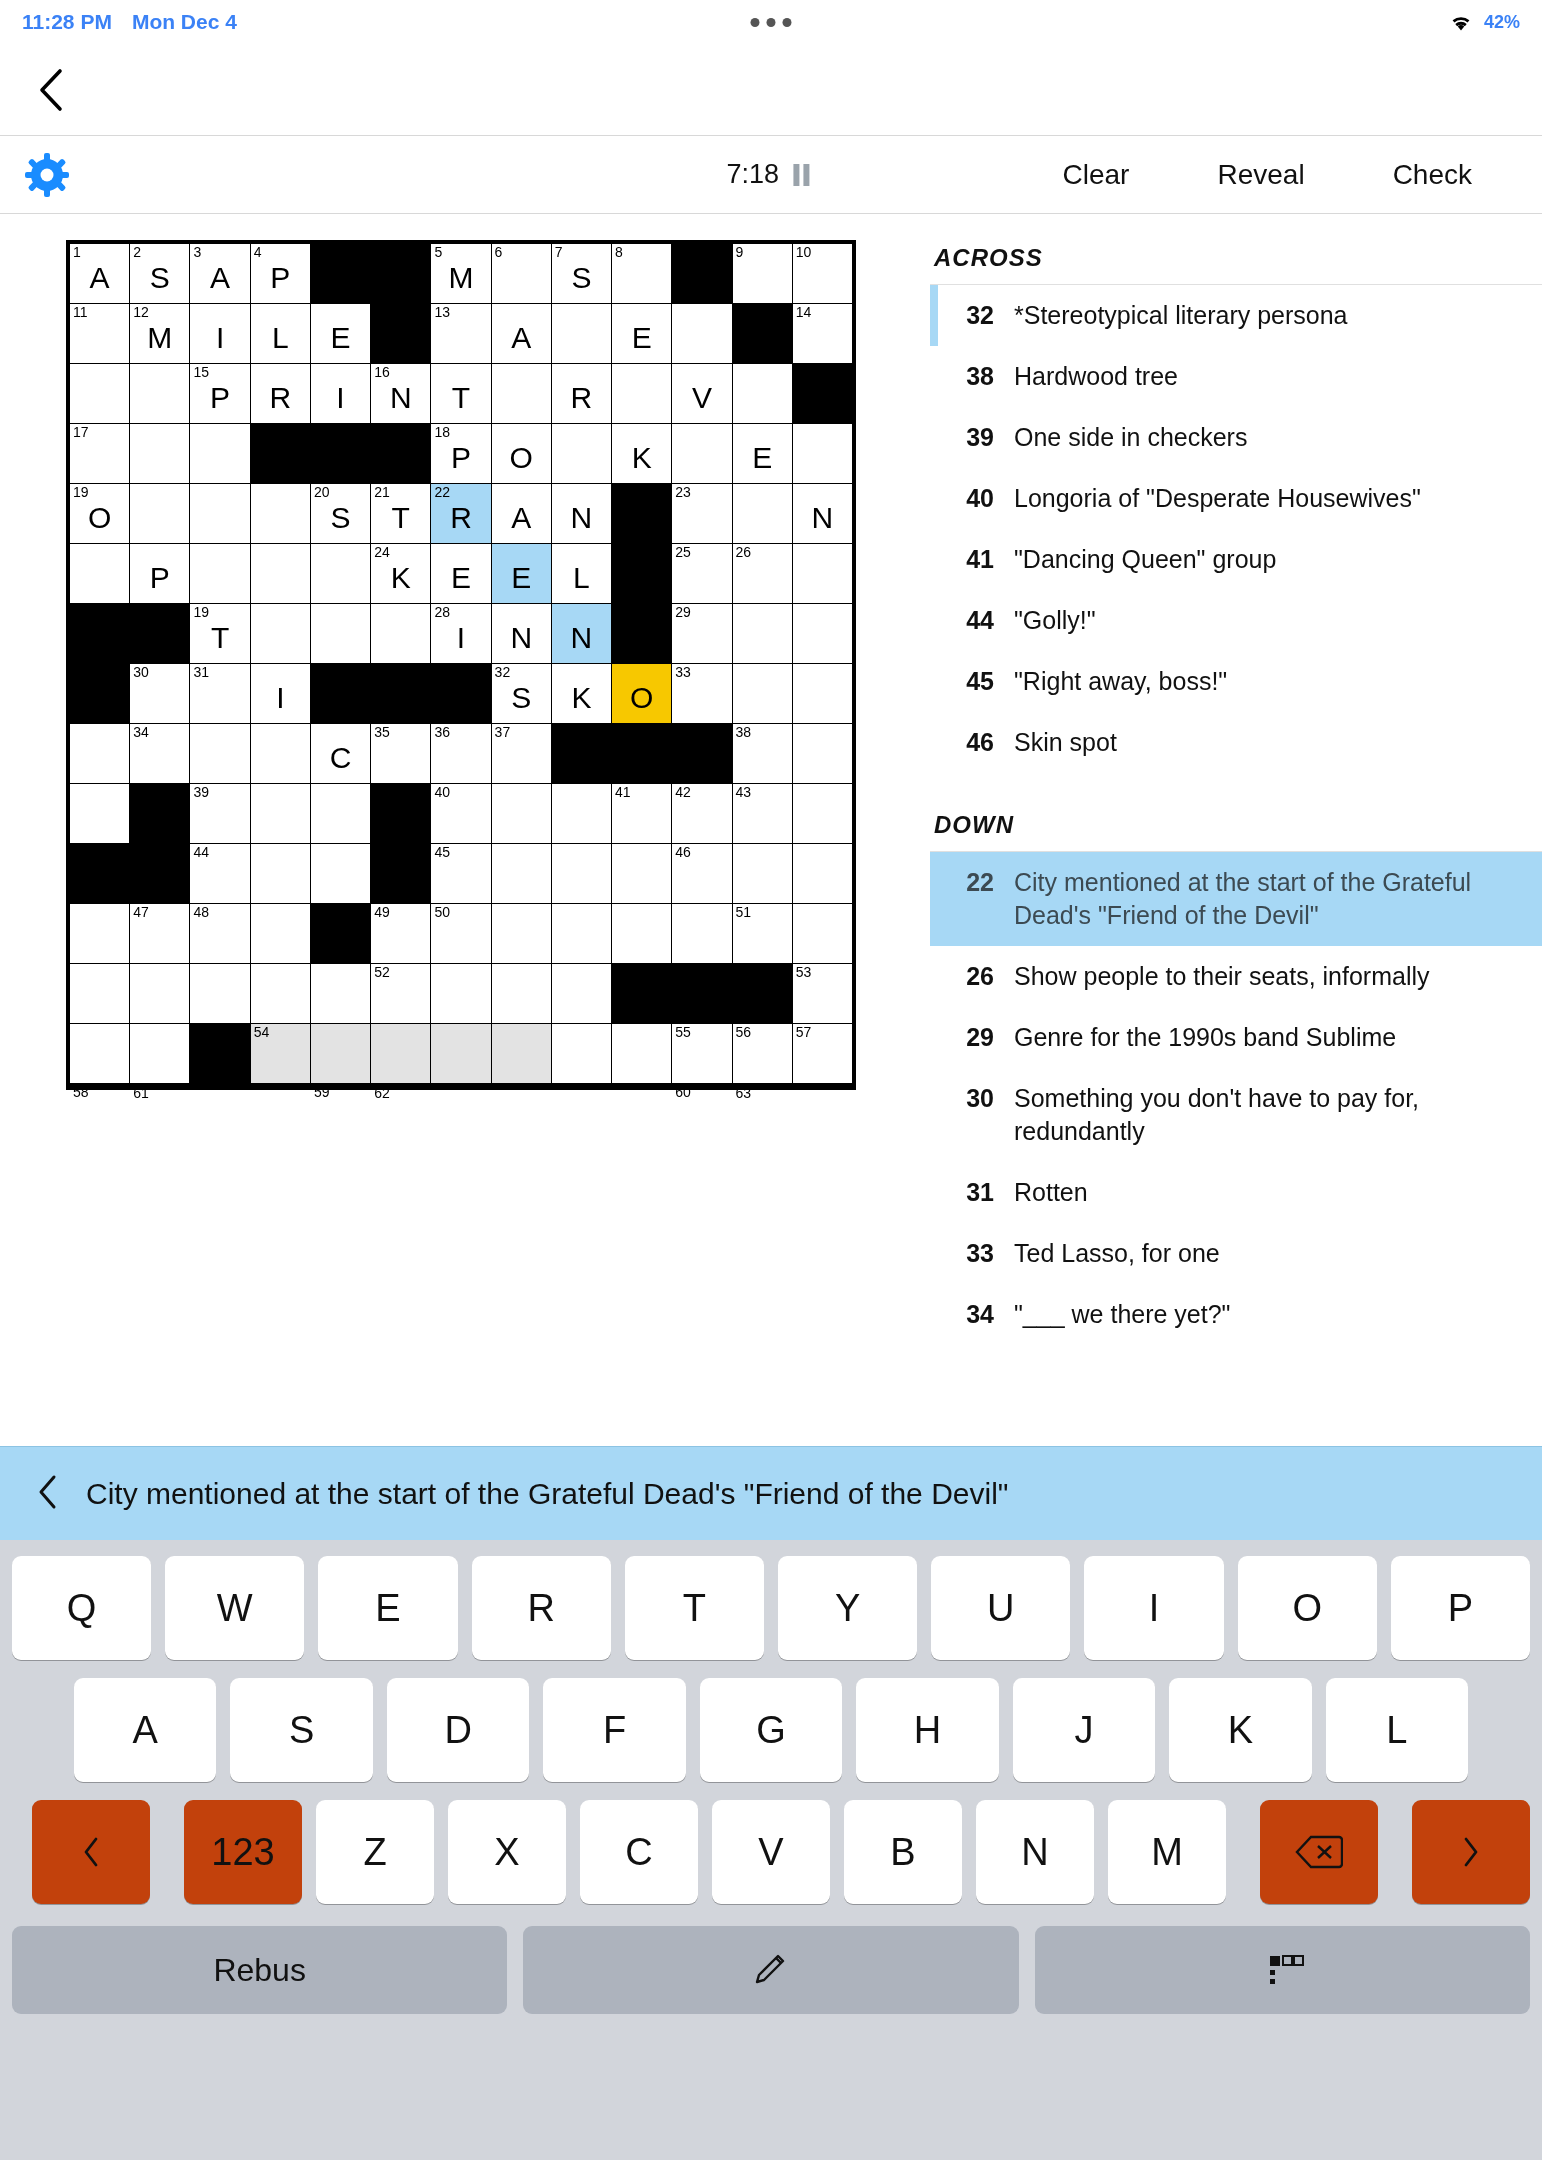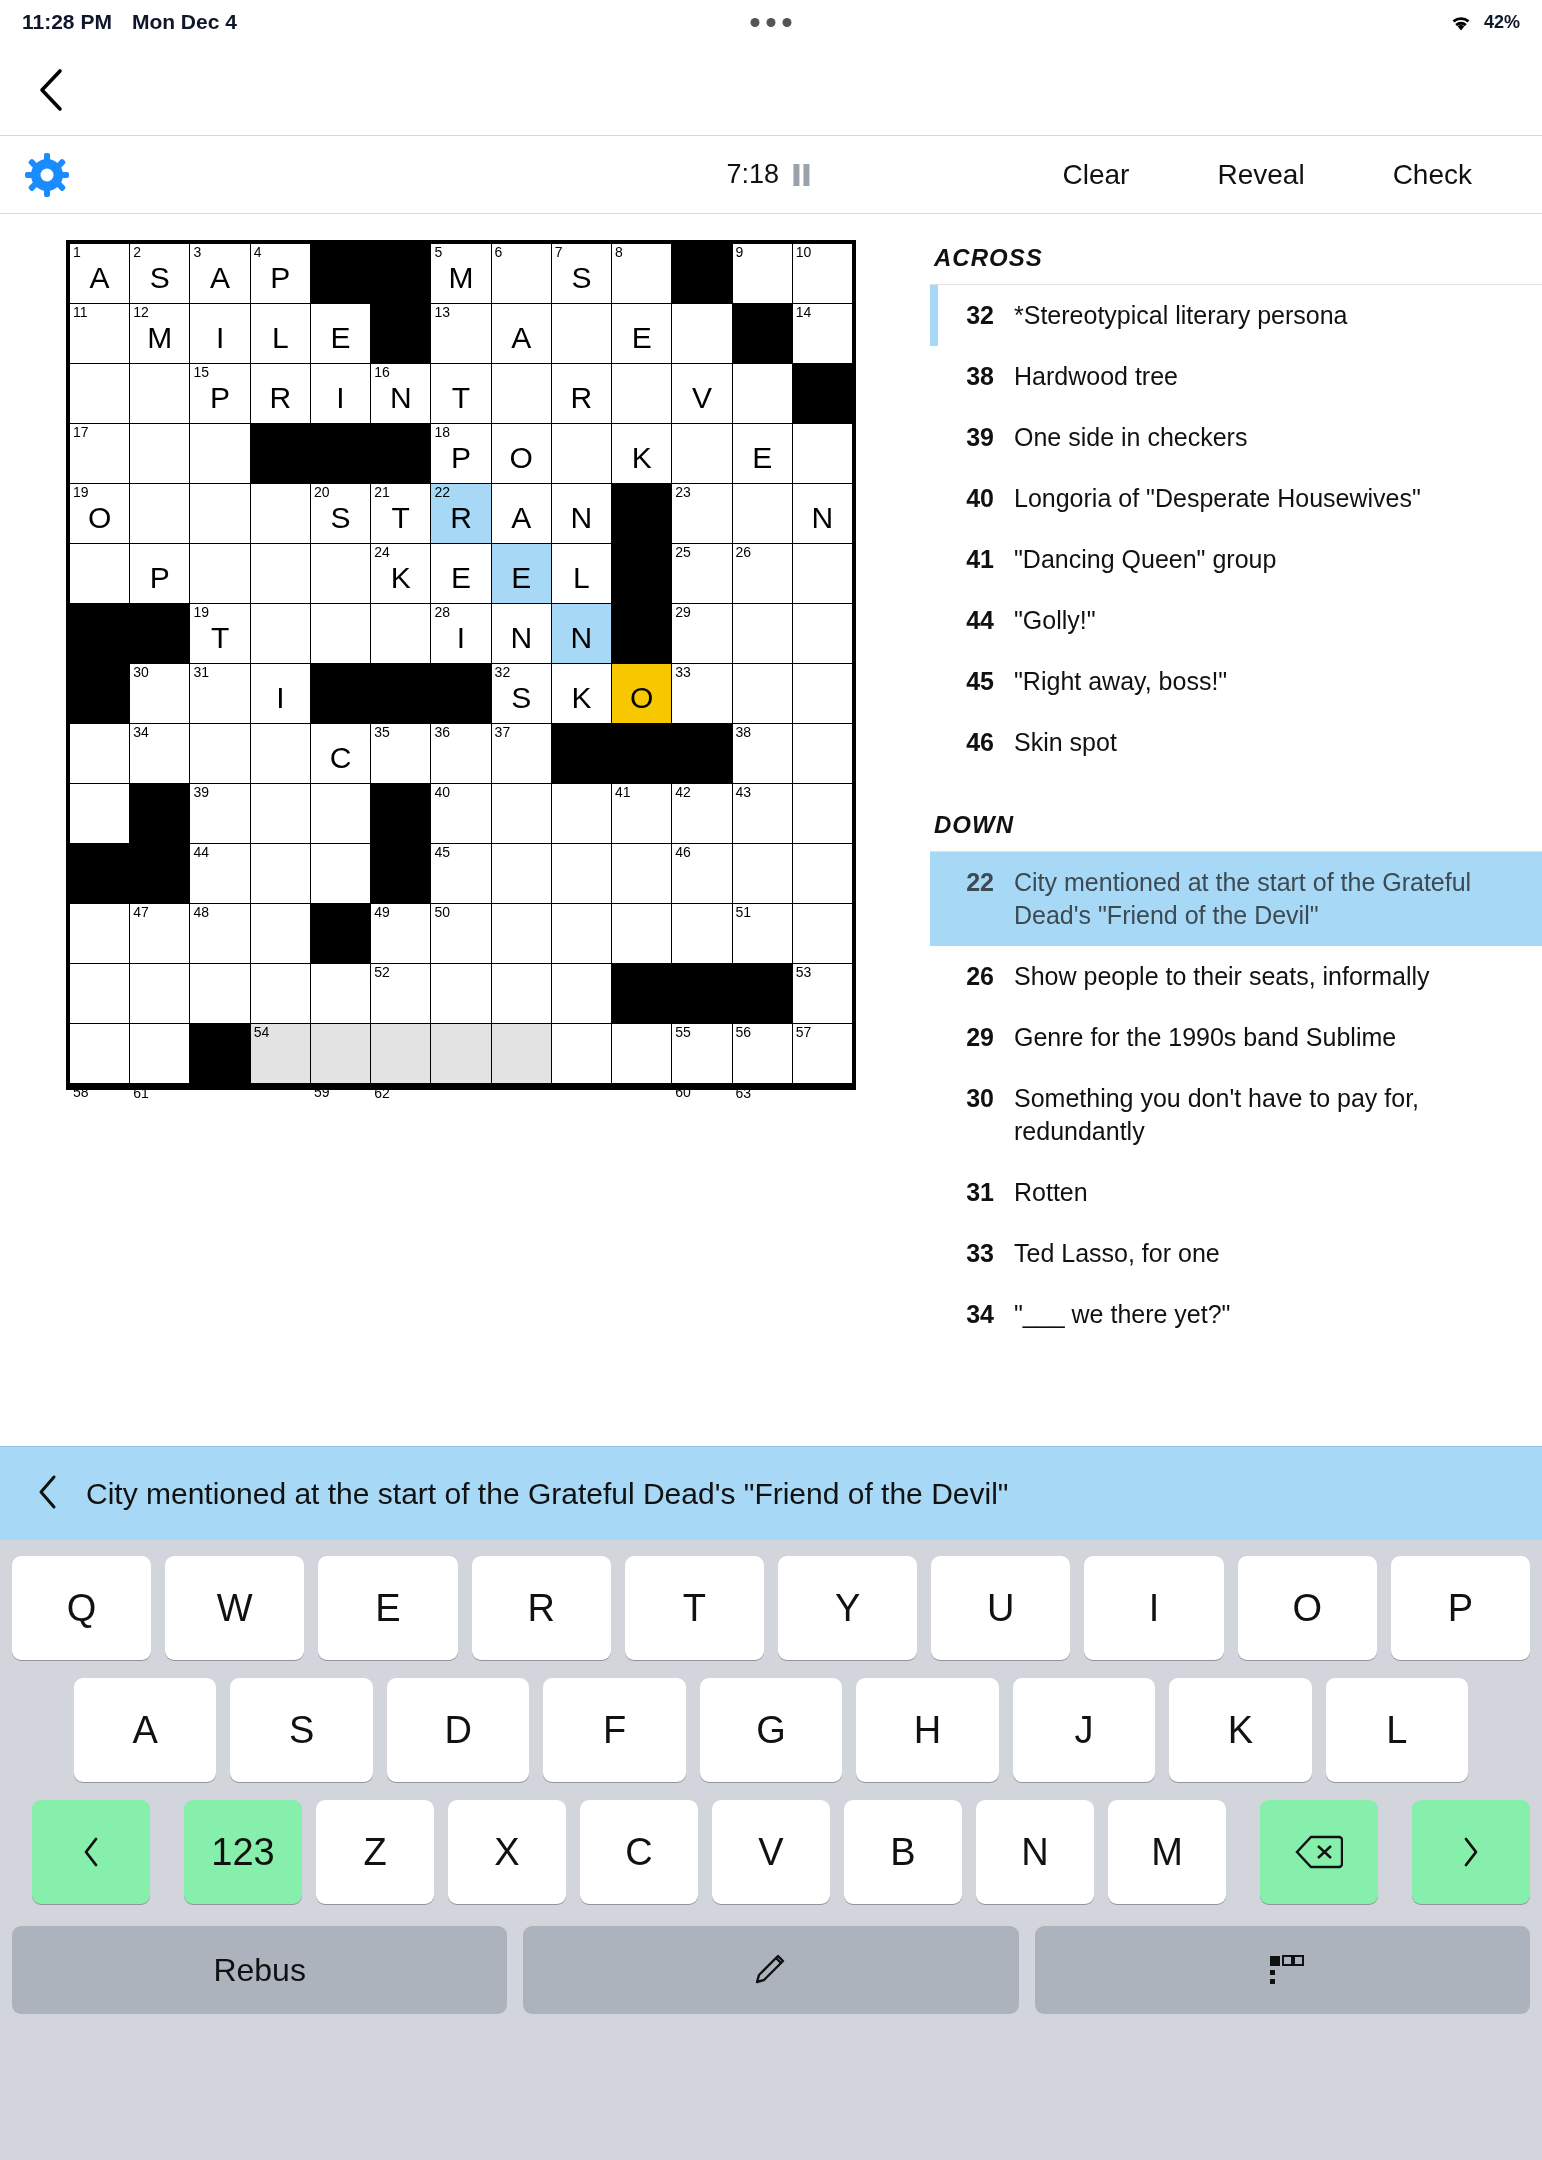--- a/index.html
+++ b/index.html
@@ -11,21 +11,21 @@
     -webkit-font-smoothing: antialiased;
     overflow: hidden;
   }
 
   
   .statusbar {
     height: 44px;
     display: flex; align-items: center;
     padding: 4px 22px;
     font-size: 21px;
-    color: #0f172a;
+    color: #3b82f6;
     position: relative;
     gap: 20px;
   }
   .sb-left { display: flex; align-items: center; gap: 20px; font-weight: 600; }
   .sb-dots {
     position: absolute; left: 50%; transform: translateX(-50%);
     display: flex; gap: 7px; align-items: center;
   }
   .sb-dots i { width: 9px; height: 9px; border-radius: 50%; background: #555; display: block; }
   .sb-right {
@@ -144,21 +144,21 @@
   .key {
     background: #fff;
     border-radius: 9px;
     height: 104px;
     min-width: 132px;
     display: flex; align-items: center; justify-content: center;
     font-size: 38px; color: #111;
     box-shadow: 0 1px 0 rgba(0,0,0,0.3);
     flex: 1;
   }
-  .key.gray { background: #86efac; margin-left: 20px; }
+  .key.gray { background: #c2410c; margin-left: 20px; }
   .krow2 { padding: 0 62px; }
   .krow3 .key { min-width: 110px; }
   .bottom-row { display: flex; gap: 16px; padding: 4px 0 0 0; }
   .bottom-row .bkey {
     background: #adb3bd; border-radius: 9px; height: 88px;
     display: flex; align-items: center; justify-content: center;
     font-size: 32px; color: #111; flex: 1;
   }
   .pencil-svg, .bs-svg, .chev-svg { display: block; }
 </style>

